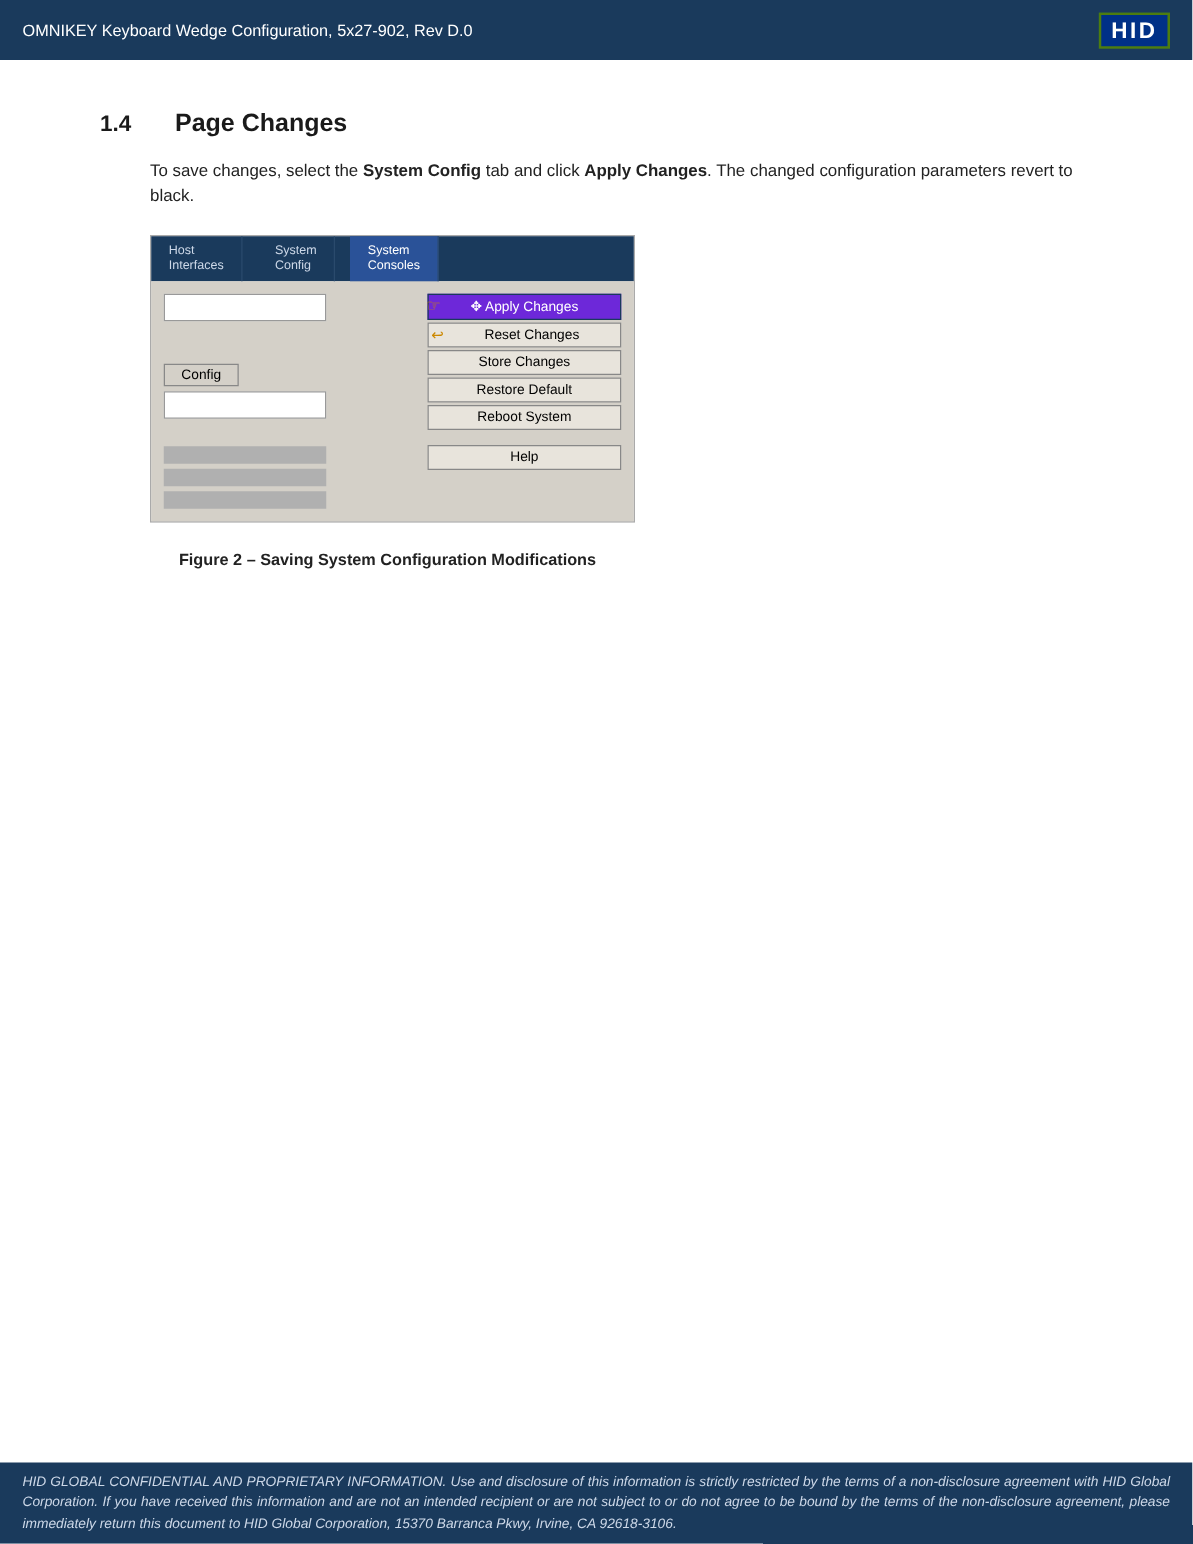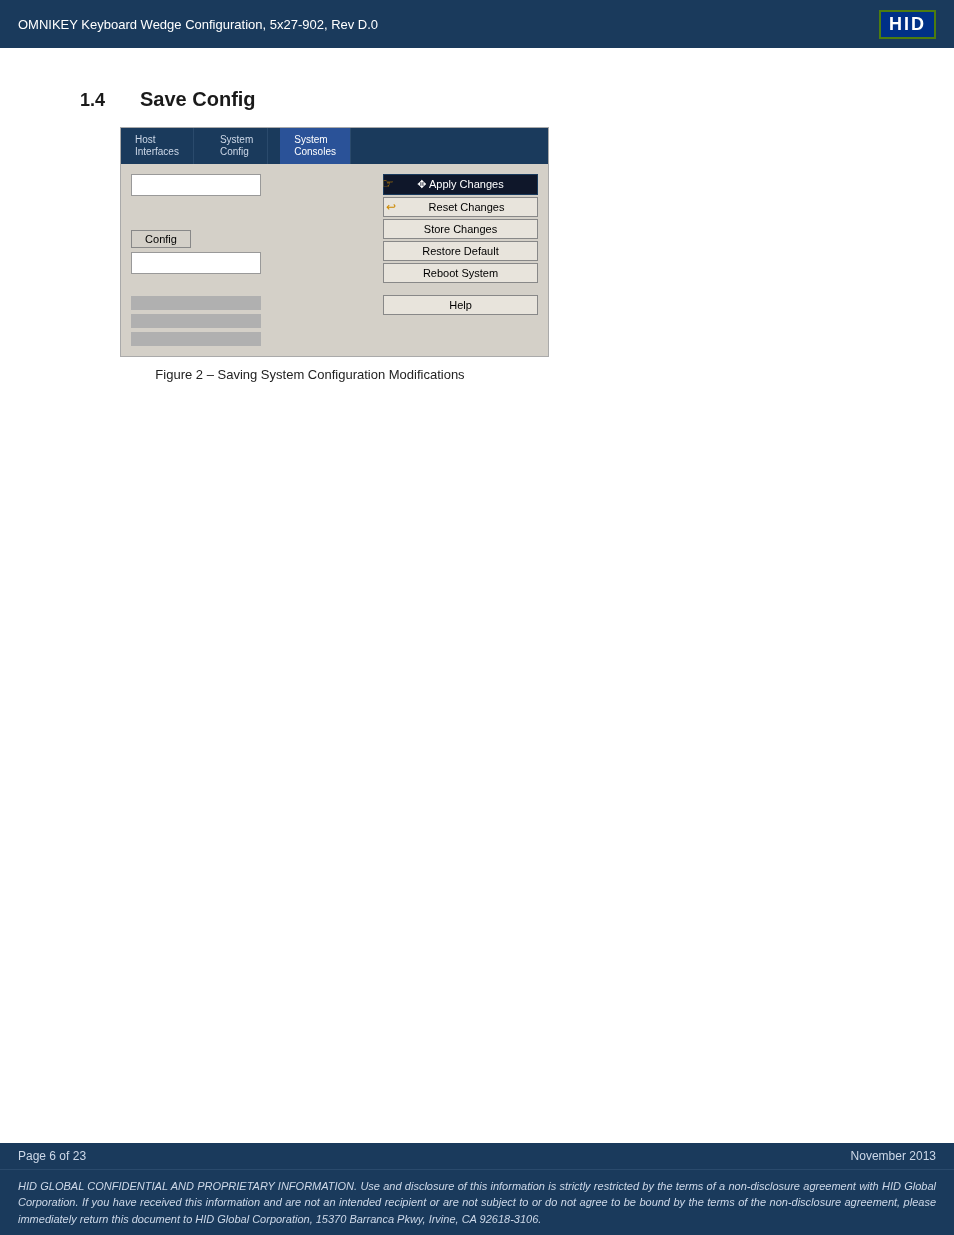--- a/index.html
+++ b/index.html
@@ -74,21 +74,21 @@
 
     
     .figure-container {
       margin-left: 60px;
       margin-bottom: 16px;
     }
 
     
     .ui-mockup {
       border: 1px solid #aaa;
-      width: 429px;
+      width: 388px;
       background: #e8e8e8;
       display: inline-block;
     }
 
     
     .tab-bar {
       background: #1a3a5c;
       display: flex;
       padding: 0;
     }
@@ -158,21 +158,21 @@
     .action-button {
       background: #e8e4dc;
       border: 1px solid #888;
       font-size: 11px;
       padding: 3px 8px;
       cursor: pointer;
       text-align: center;
       position: relative;
     }
     .action-button.highlighted {
-      background: #0f172a;
+      background: #6d28d9;
       color: #ffffff;
       border-color: #1a3a5c;
     }
     .action-button.cursor-hover::before {
       content: '☞';
       position: absolute;
       left: -2px;
       top: 1px;
       font-size: 13px;
       color: #cc8800;
@@ -185,23 +185,23 @@
       padding: 3px 4px;
       cursor: pointer;
       text-align: center;
       margin-top: 10px;
       width: 100%;
     }
 
     
     .figure-caption {
       font-size: 13px;
-      font-weight: normal;
+      font-weight: bold;
       color: #222;
-      margin-top: 10px;
+      margin-top: 22px;
       text-align: center;
       width: 380px;
     }
 
     
     .footer {
       position: absolute;
       bottom: 0;
       left: 0;
       right: 0;
@@ -229,23 +229,26 @@
 
 <div class="header">
   <span class="header-title">OMNIKEY Keyboard Wedge Configuration, 5x27-902, Rev D.0</span>
   <span class="hid-logo">HID</span>
 </div>
 
 <div class="main-content">
 
   <div class="section-heading">
     <span class="section-number">1.4</span>
-    <span class="section-title">Save Config</span>
+    <span class="section-title">Page Changes</span>
   </div>
 
+  <p class="description">
+    <span>To save changes, select the </span><strong>System Config</strong><span> tab and click </span><strong>Apply Changes</strong><span>. The changed configuration parameters revert to black.</span>
+  </p>
 
   <div class="figure-container">
     <div class="ui-mockup">
       
       <div class="tab-bar">
         <div class="tab">
           <span class="tab-label-small">Host</span>
           <span class="tab-label-small">Interfaces</span>
         </div>
         <div class="tab">
@@ -298,18 +301,14 @@
       </div>
     </div>
 
     
     <div class="figure-caption">Figure 2 – Saving System Configuration Modifications</div>
   </div>
 
 </div>
 
 <div class="footer">
-  <div class="footer-top">
-    <span>Page 6 of 23</span>
-    <span>November 2013</span>
-  </div>
   <div class="footer-bottom">HID GLOBAL CONFIDENTIAL AND PROPRIETARY INFORMATION.   Use and disclosure of this information is strictly restricted by the terms of a non-disclosure agreement with HID Global Corporation.  If you have received this information and are not an intended recipient or are not subject to or do not agree to be bound by the terms of the non-disclosure agreement, please immediately return this document to HID Global Corporation, 15370 Barranca Pkwy, Irvine, CA 92618-3106.</div>
 </div>
 
 </body></html>

